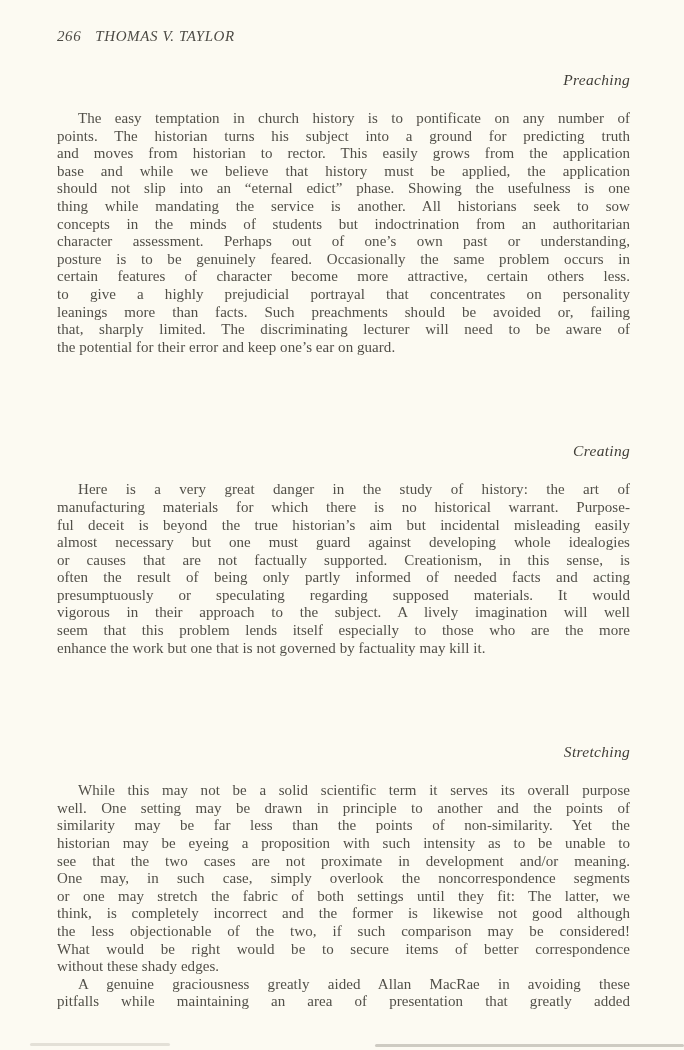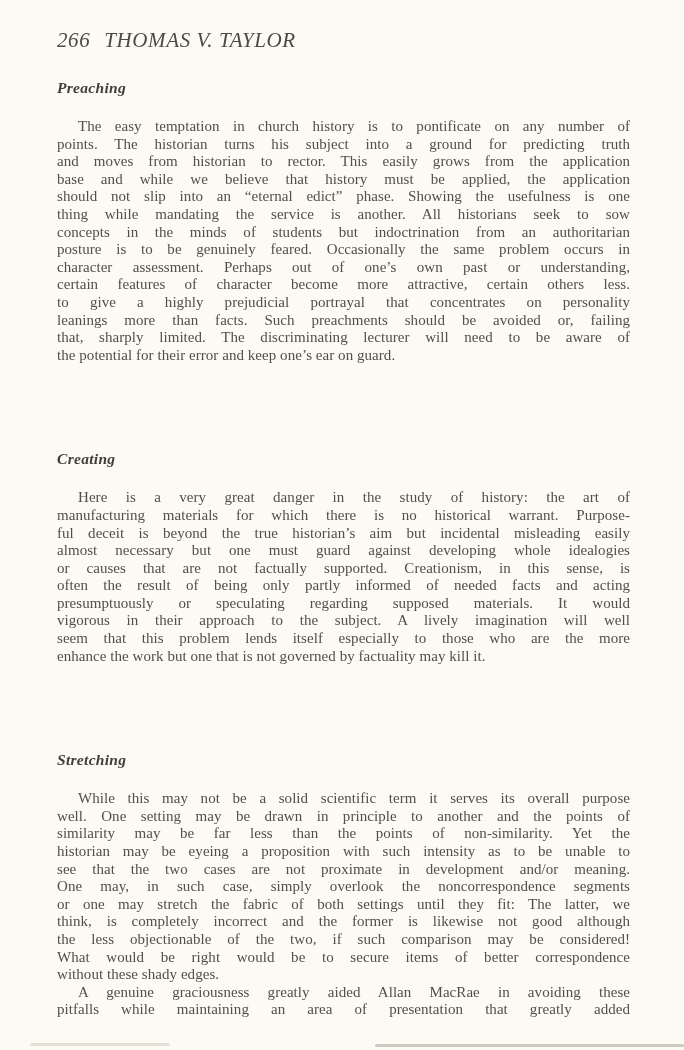--- a/index.html
+++ b/index.html
@@ -12,35 +12,36 @@
     overflow: hidden;
   }
   .page {
     position: absolute; top: 0; left: 0;
     width: 684px; height: 1050px;
     padding: 28px 54px 0 57px;
     box-sizing: border-box;
   }
   .page-header {
     font-style: italic;
-    font-size: 21px;
+    font-size: 15px;
     letter-spacing: 0.6px;
     color: #4c4a44;
     white-space: nowrap;
   }
   .page-header .pgnum { margin-right: 14px; }
   .section { margin-top: 86px; }
   .section.first { margin-top: 26px; }
   .section-heading {
     font-style: italic;
-    font-weight: bold;
+    font-weight: normal;
     font-size: 15.5px;
     letter-spacing: 0.3px;
     color: #403e38;
     margin: 0;
+    text-align: right;
   }
   .paragraph { margin: 21px 0 0 0; }
   .paragraph + .paragraph { margin-top: 0; }
   .line {
     font-size: 15px;
     line-height: 17.6px;
     height: 17.6px;
     text-align: justify;
     text-align-last: justify;
     letter-spacing: 0.05px;
@@ -75,22 +76,22 @@
       <div class="section first">
         <h3 class="section-heading">Preaching</h3>
         <div class="paragraph">
           <div class="line first-line">The easy temptation in church history is to pontificate on any number of</div>
           <div class="line">points. The historian turns his subject into a ground for predicting truth</div>
           <div class="line">and moves from historian to rector. This easily grows from the application</div>
           <div class="line">base and while we believe that history must be applied, the application</div>
           <div class="line">should not slip into an “eternal edict” phase. Showing the usefulness is one</div>
           <div class="line">thing while mandating the service is another. All historians seek to sow</div>
           <div class="line">concepts in the minds of students but indoctrination from an authoritarian</div>
+          <div class="line">character assessment. Perhaps out of one’s own past or understanding,</div>
           <div class="line">posture is to be genuinely feared. Occasionally the same problem occurs in</div>
-          <div class="line">character assessment. Perhaps out of one’s own past or understanding,</div>
           <div class="line">certain features of character become more attractive, certain others less.</div>
           <div class="line">to give a highly prejudicial portrayal that concentrates on personality</div>
           <div class="line">leanings more than facts. Such preachments should be avoided or, failing</div>
           <div class="line">that, sharply limited. The discriminating lecturer will need to be aware of</div>
           <div class="line para-end">the potential for their error and keep one’s ear on guard.</div>
         </div>
       </div>
       <div class="section">
         <h3 class="section-heading">Creating</h3>
         <div class="paragraph">

